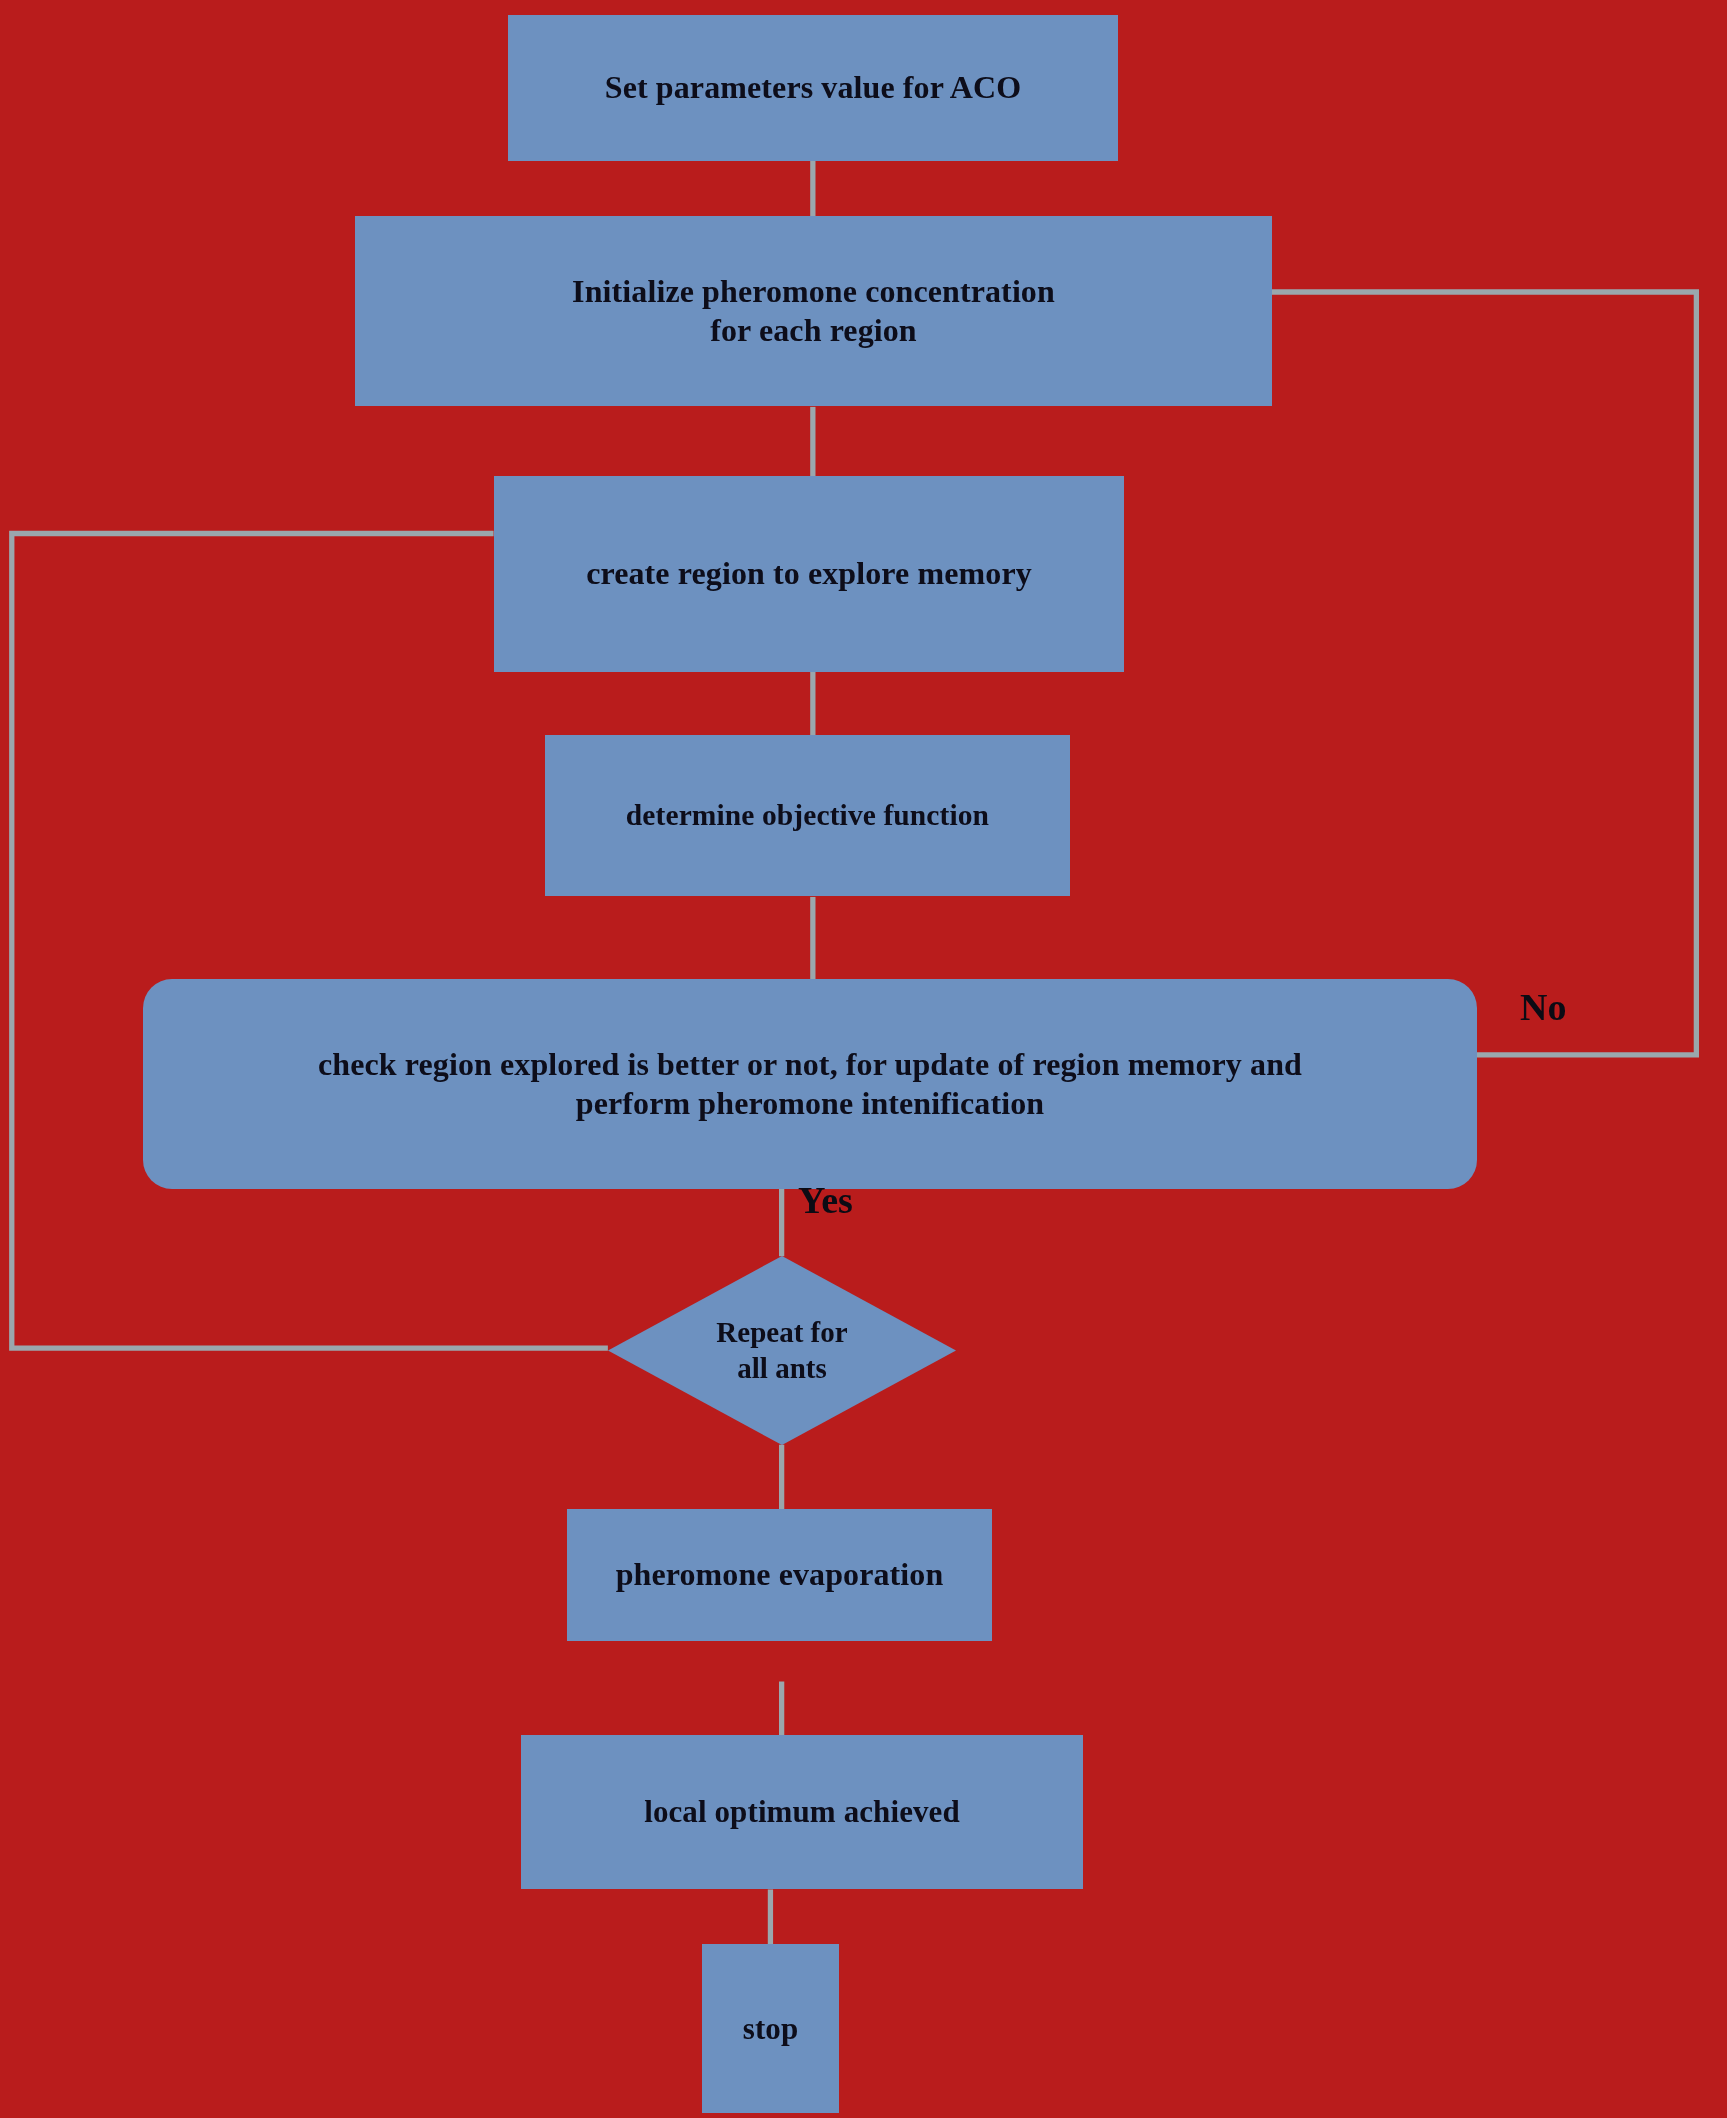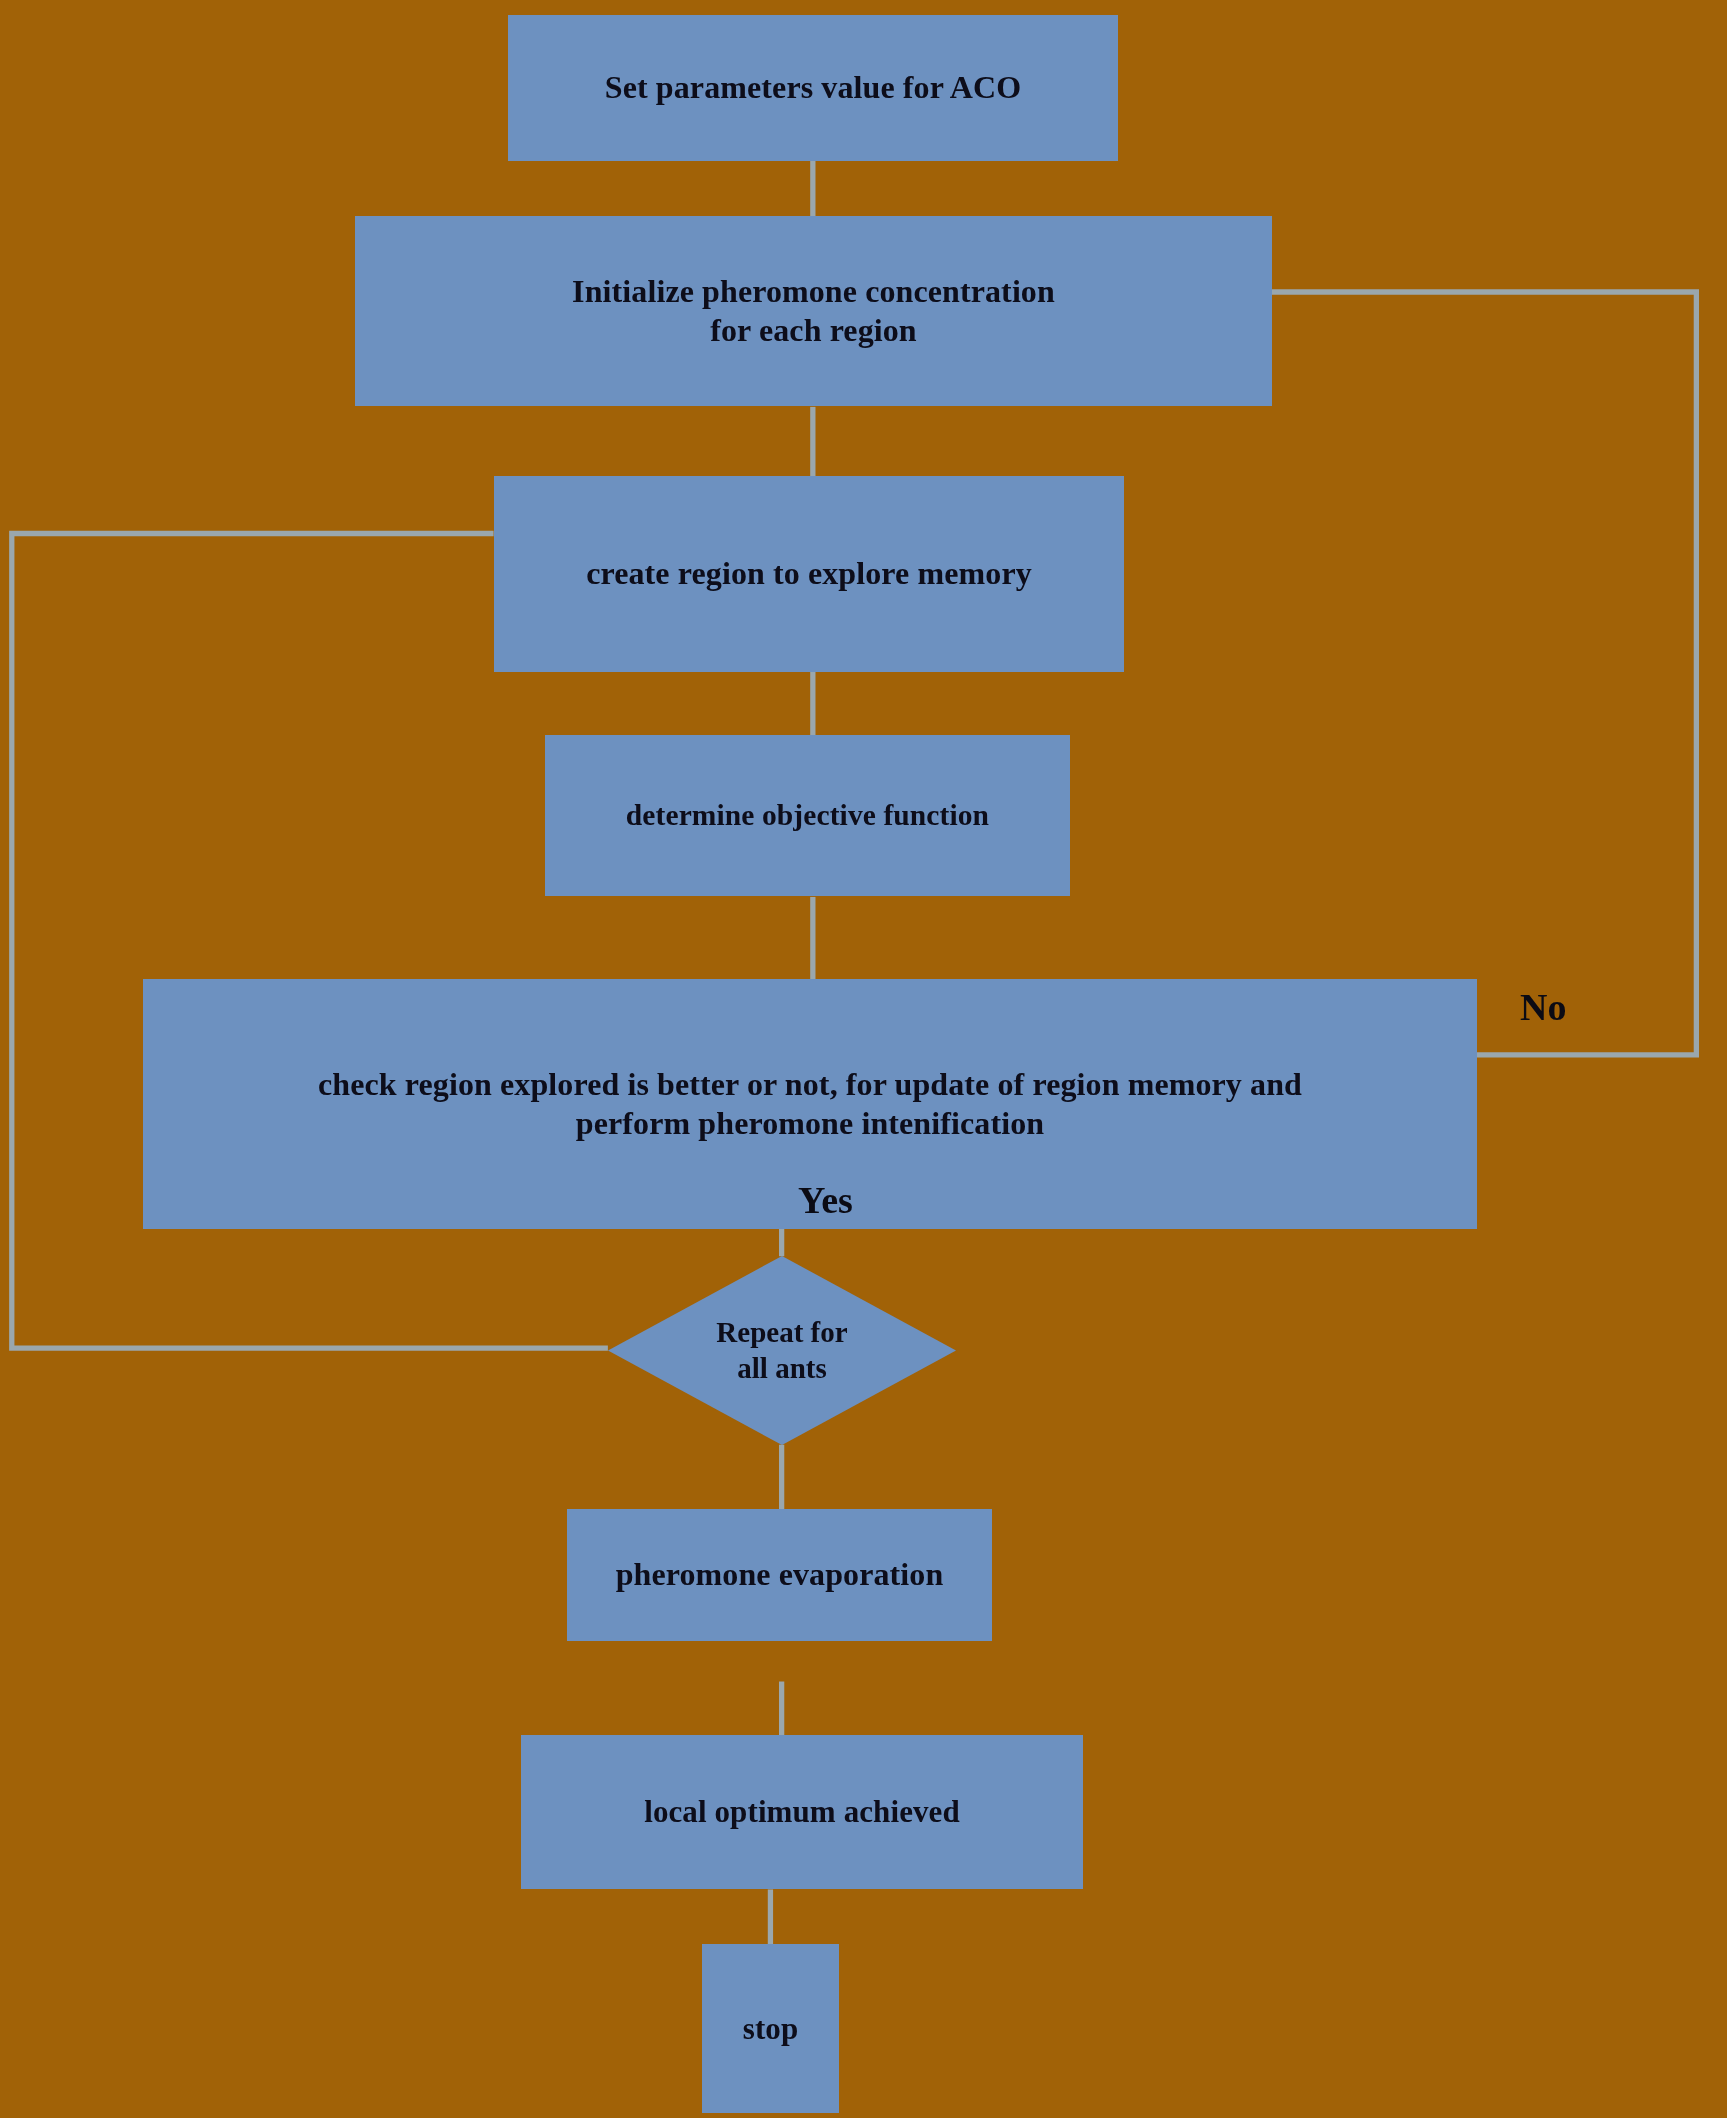--- a/index.html
+++ b/index.html
@@ -8,21 +8,21 @@
     padding: 0;
     background: #ffffff;
   }
   body {
     font-family: "Liberation Serif", "DejaVu Serif", serif;
   }
   #flowchart-canvas {
     position: relative;
     width: 1727px;
     height: 2119px;
-    background: #a16207;
+    background: #b91c1c;
     overflow: hidden;
   }
   .edge-layer {
     position: absolute;
     left: 0;
     top: 0;
     width: 1727px;
     height: 2119px;
     pointer-events: none;
   }
@@ -68,21 +68,21 @@
     font-weight: bold;
     font-family: "Liberation Serif", "DejaVu Serif", serif;
     white-space: nowrap;
   }
 
   
   #n-set-params      { left: 508px;  top: 14.7px;   width: 610px; height: 146px; font-size: 32px; }
   #n-init-pheromone  { left: 355px;  top: 216px;  width: 917px; height: 190px; font-size: 32px; }
   #n-create-region   { left: 494px;  top: 476px;  width: 630px; height: 196px; font-size: 32px; }
   #n-determine-obj   { left: 545px;  top: 735px; width: 525px;  height: 161px; font-size: 29.5px; text-align: center; }
-  #n-check-region    { left: 143px;  top: 979px; width: 1334px; height: 250px; font-size: 32px; }
+  #n-check-region    { left: 143px;  top: 979px; width: 1334px; height: 210px; font-size: 32px; border-radius: 29px; }
   #n-repeat-ants     { left: 608px; top: 1256px; width: 348px;  height: 189px; font-size: 29px; }
   #n-evaporation     { left: 567px;  top: 1509px; width: 425px;  height: 132px; font-size: 32px; }
   #n-local-optimum   { left: 521px;  top: 1735px; width: 562px;  height: 154px; font-size: 31px; }
   #n-stop            { left: 702px; top: 1944px; width: 137px;  height: 169px; font-size: 31px; }
 
   #lbl-no  { left: 1520px; top: 985px; font-size: 38px; }
   #lbl-yes { left: 798px; top: 1178px; font-size: 38px; }
 </style>
 </head>
 <body>

